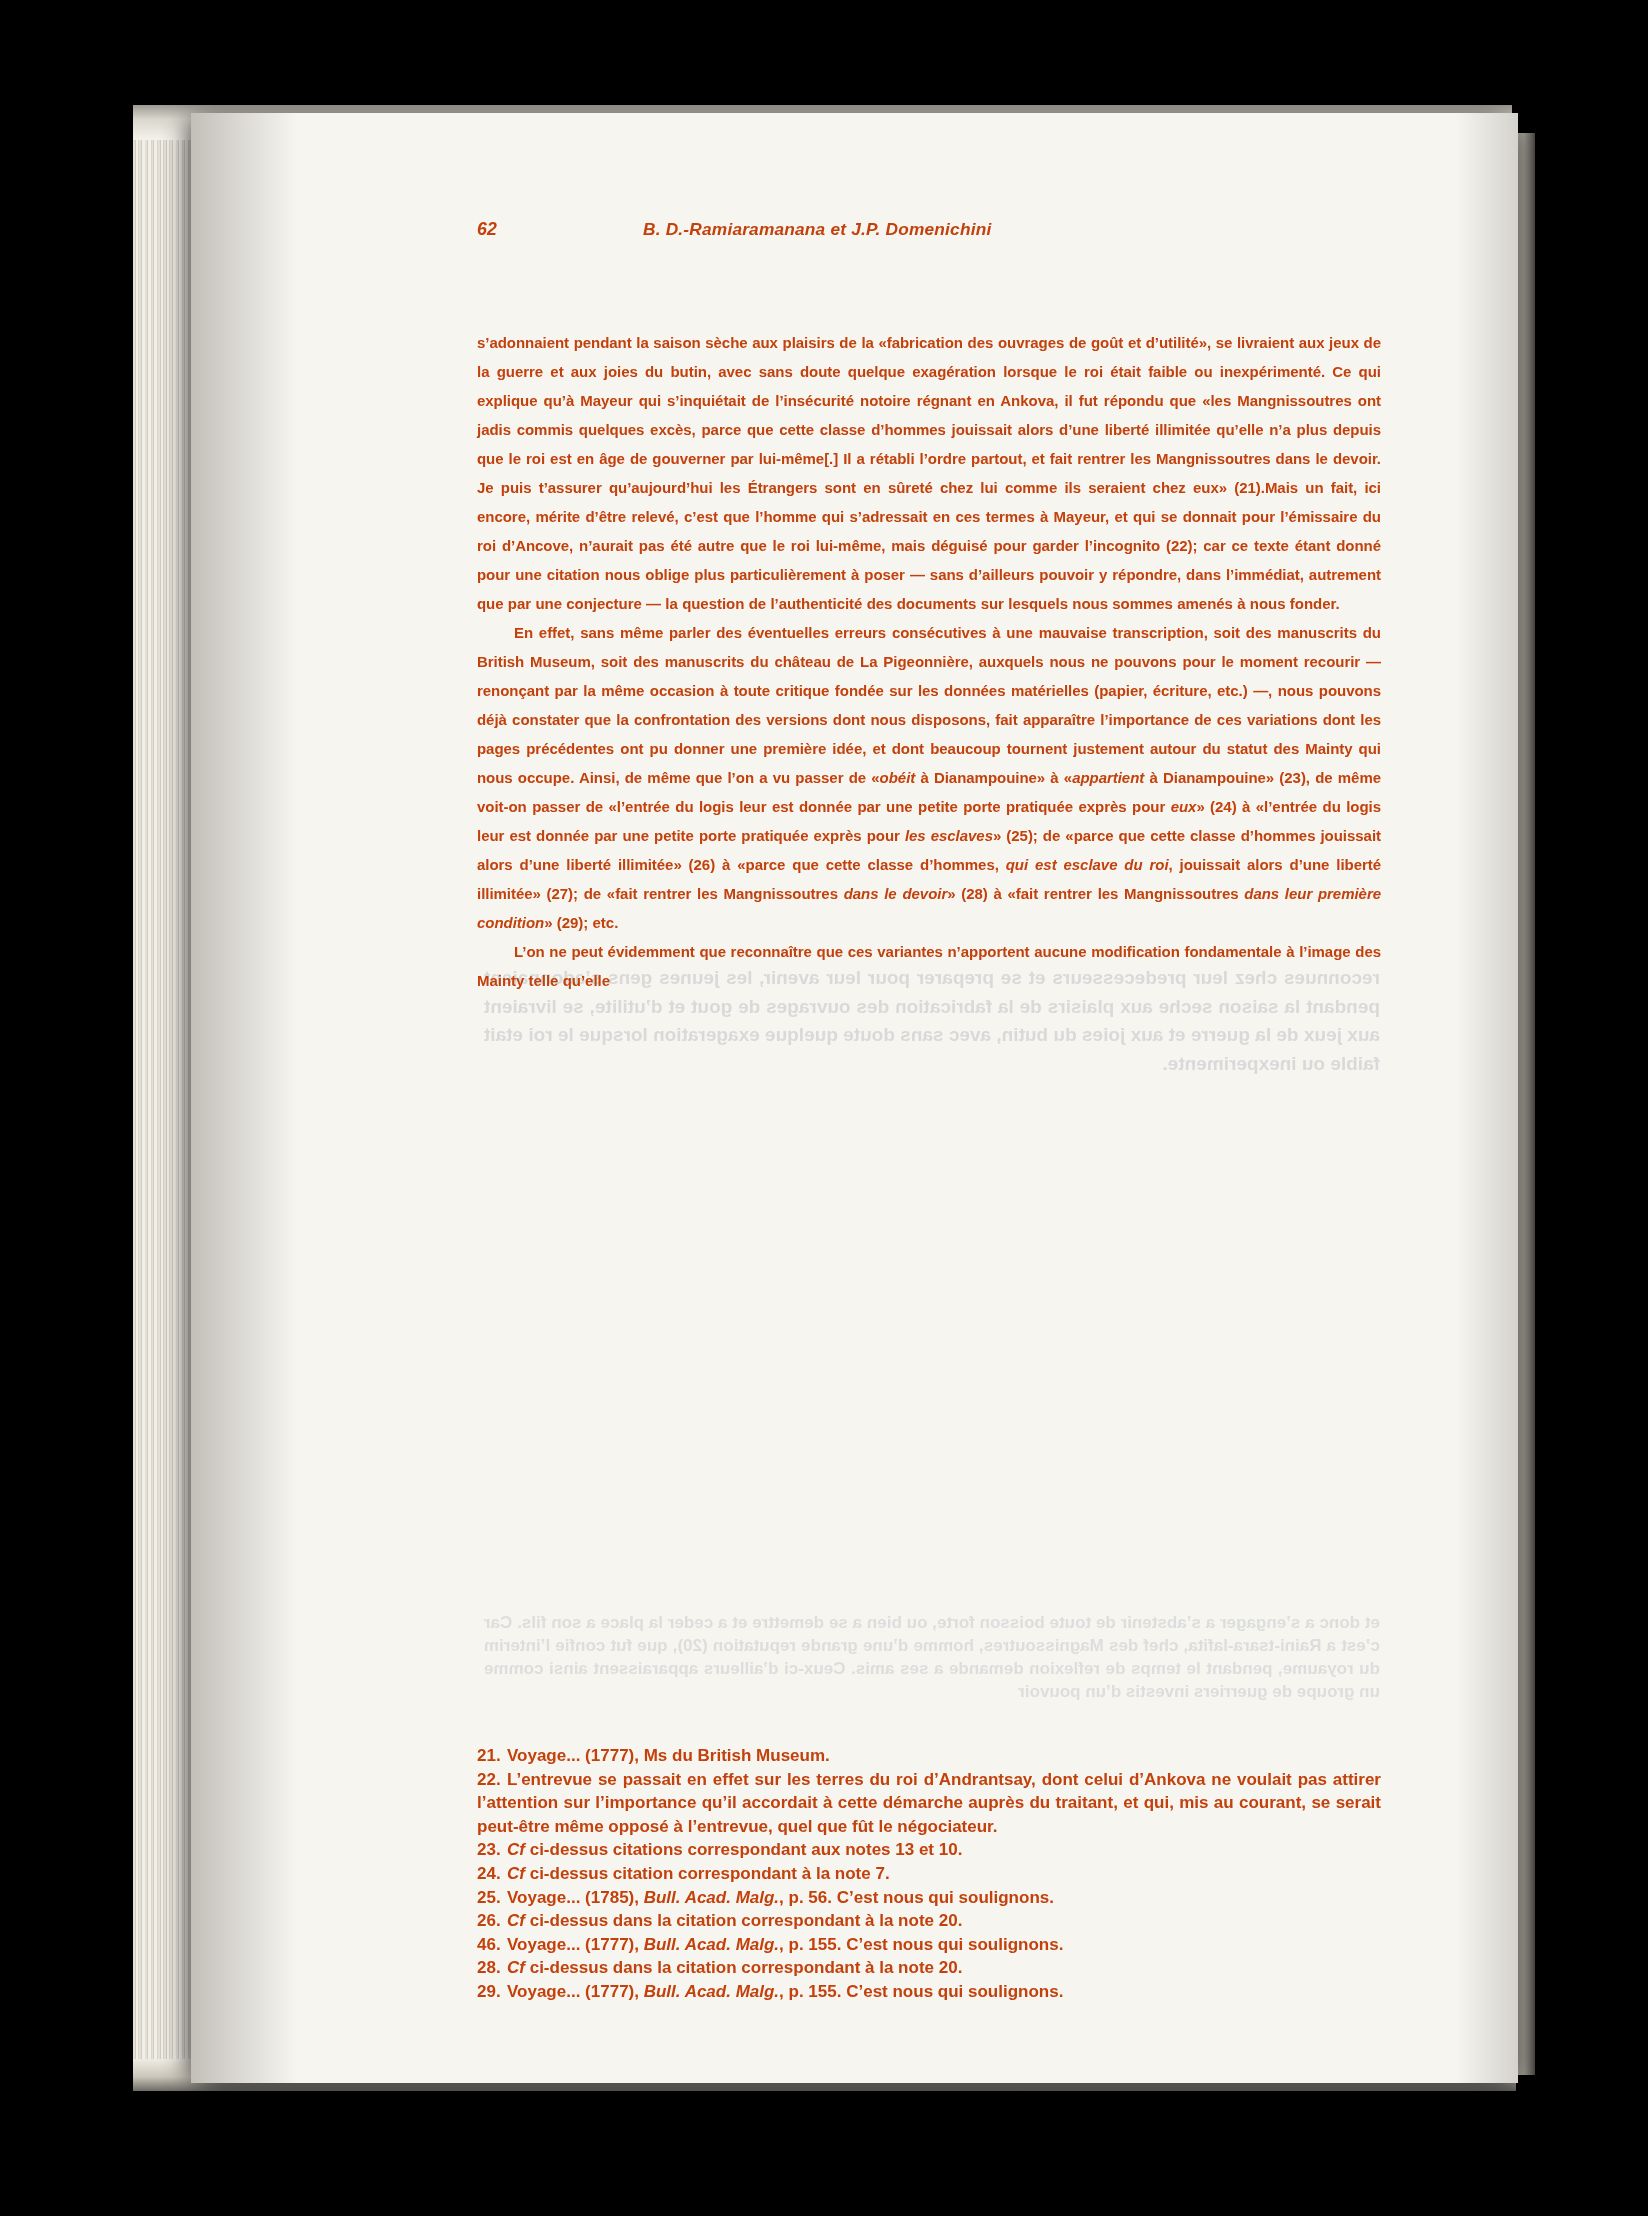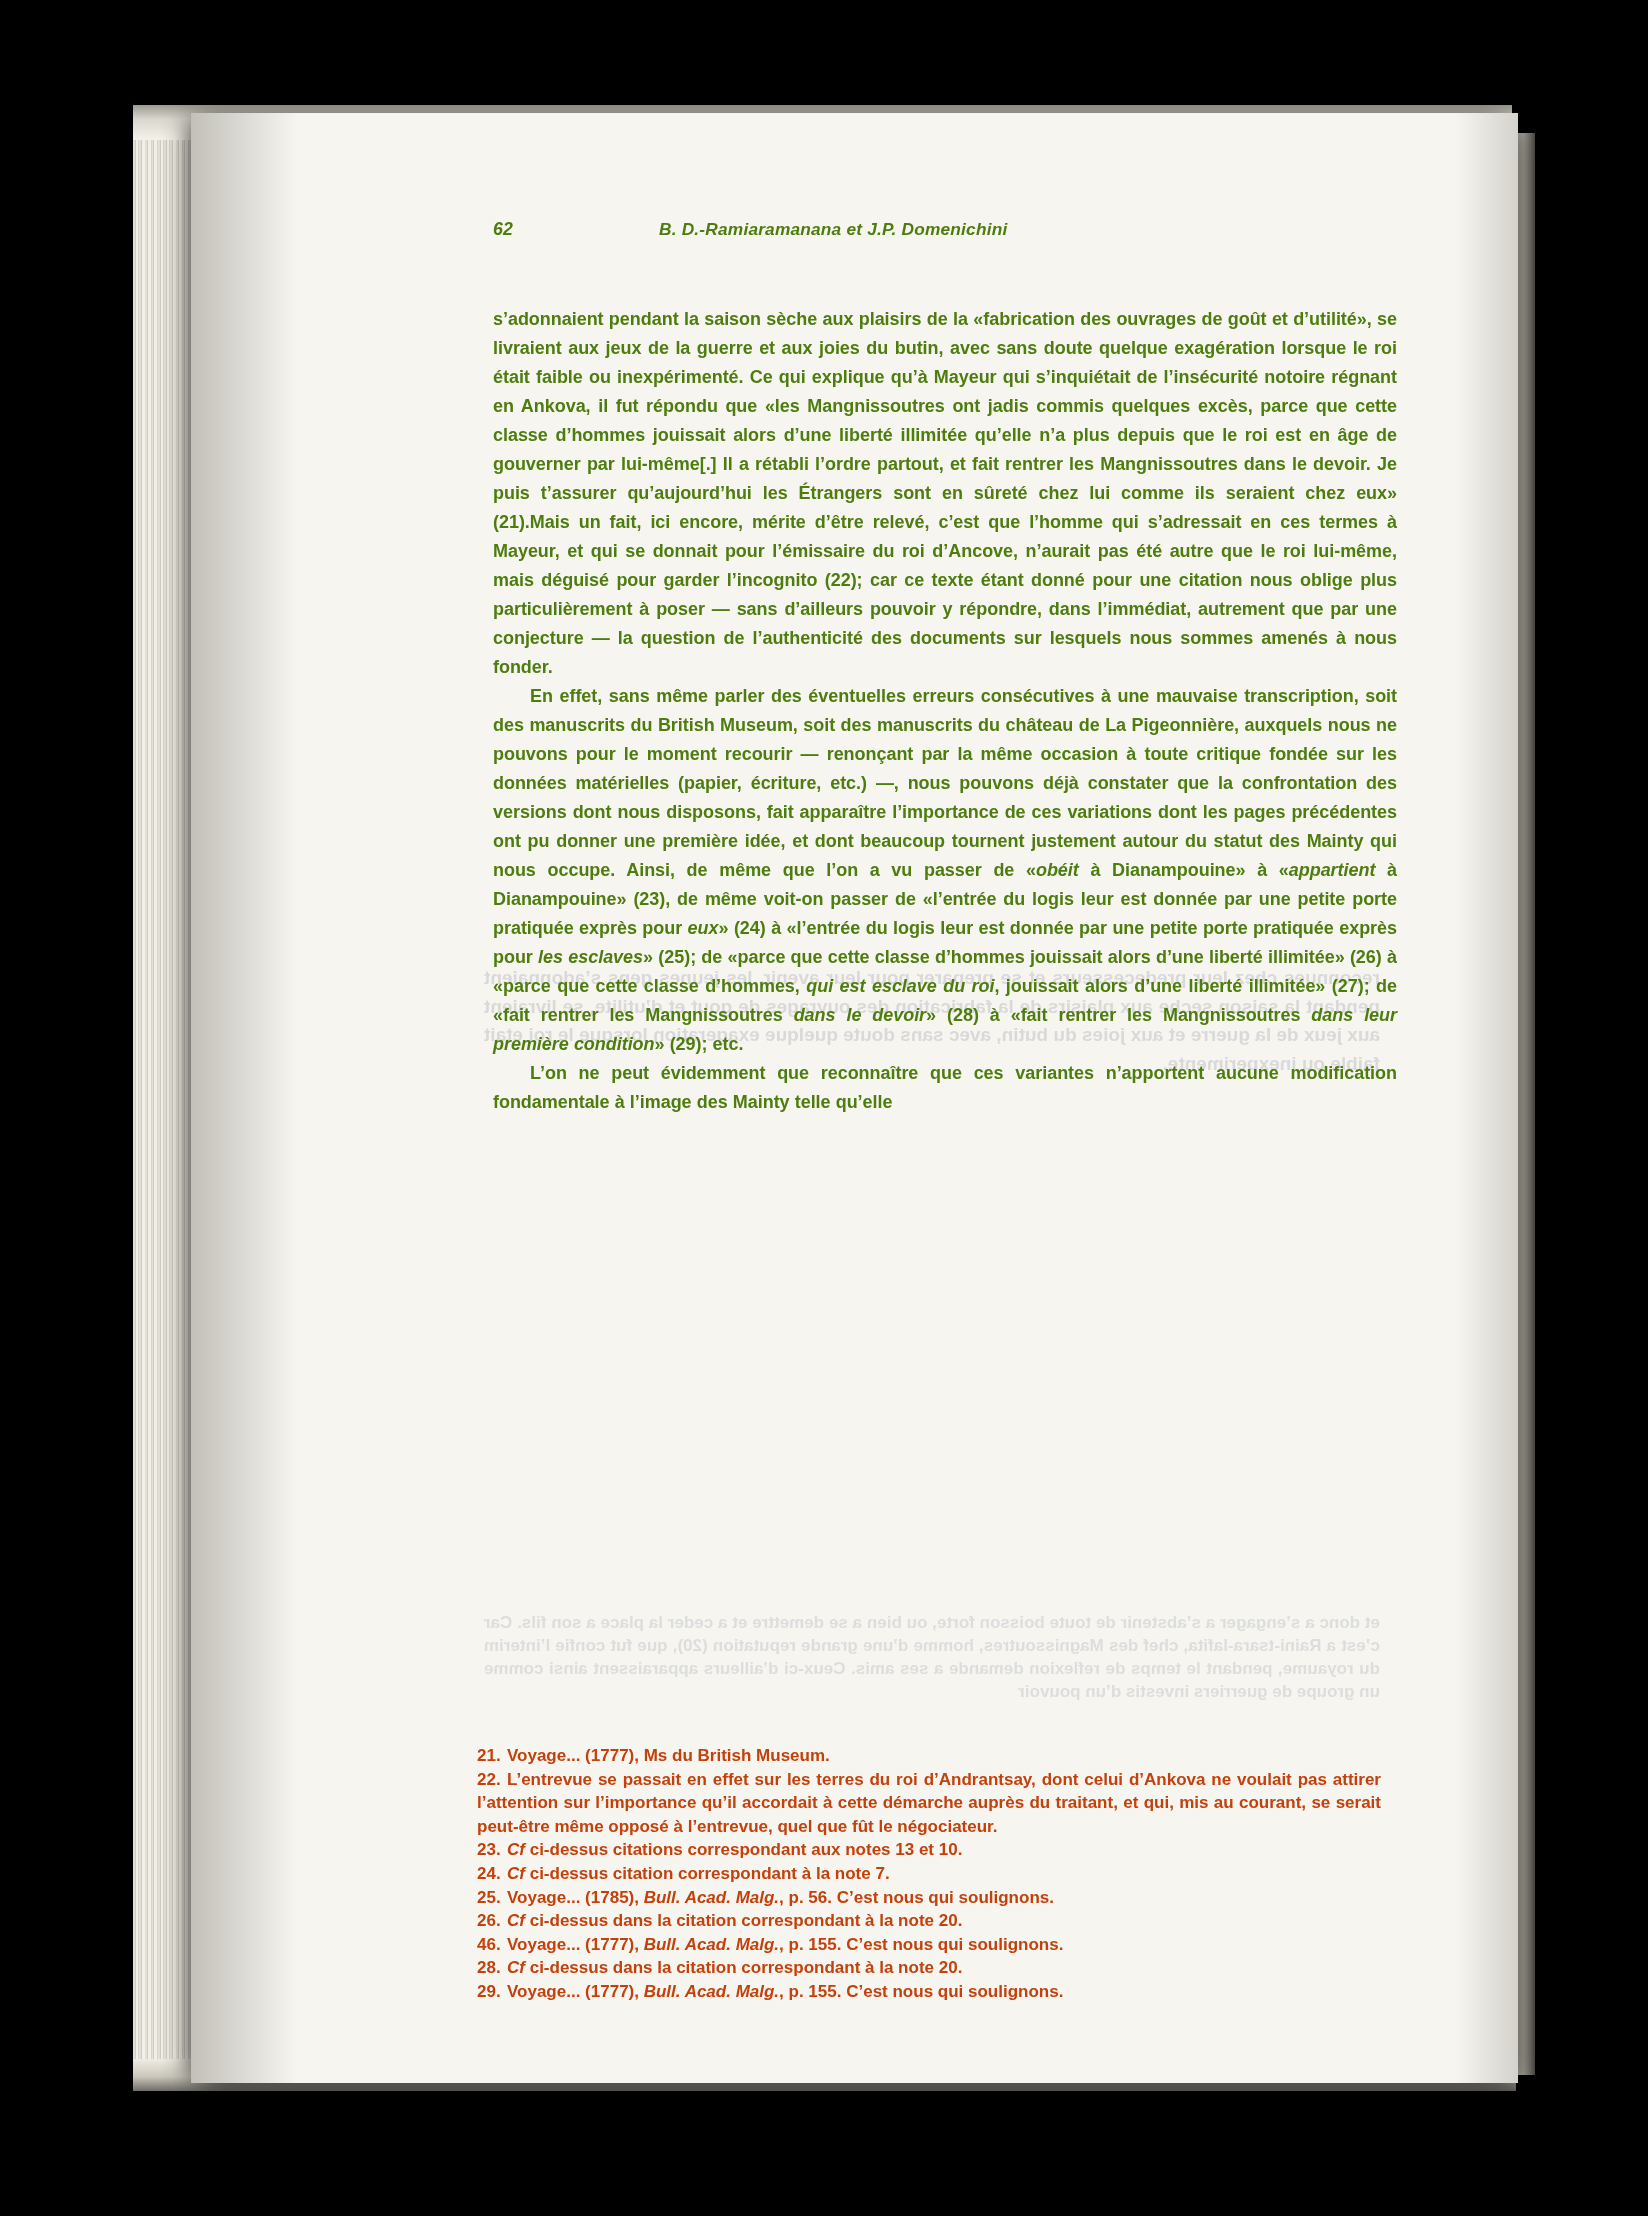--- a/index.html
+++ b/index.html
@@ -92,24 +92,24 @@
     left: 1507px;
     top: 133px;
     width: 28px;
     height: 1942px;
     background: linear-gradient(to right, #e7e4db 0%, #b9b5aa 60%, #4c4a46 100%);
   }
 
   
   .content {
     position: absolute;
-    left: 302px;
+    left: 286px;
     top: 106px;
     width: 904px;
-    color: #4d7c0f;
+    color: #c2410c;
   }
 
   .running-head {
     position: relative;
     height: 35px;
     font-size: 17.3px;
     font-style: italic;
     font-weight: 700;
     letter-spacing: 0.2px;
   }
@@ -126,22 +126,22 @@
     left: 166px;
     top: 0;
     font-size: 17.3px;
     font-style: italic;
     font-weight: 700;
     white-space: nowrap;
     text-align: center;
   }
 
   .body-text {
-    margin-top: 51px;
-    font-size: 18px;
+    margin-top: 74px;
+    font-size: 15px;
     line-height: 29px;
     text-align: justify;
     font-weight: 700;
     letter-spacing: -0.04px;
     word-spacing: 0.2px;
   }
   .body-text p {
     margin: 0;
   }
   .body-text p.indent {

